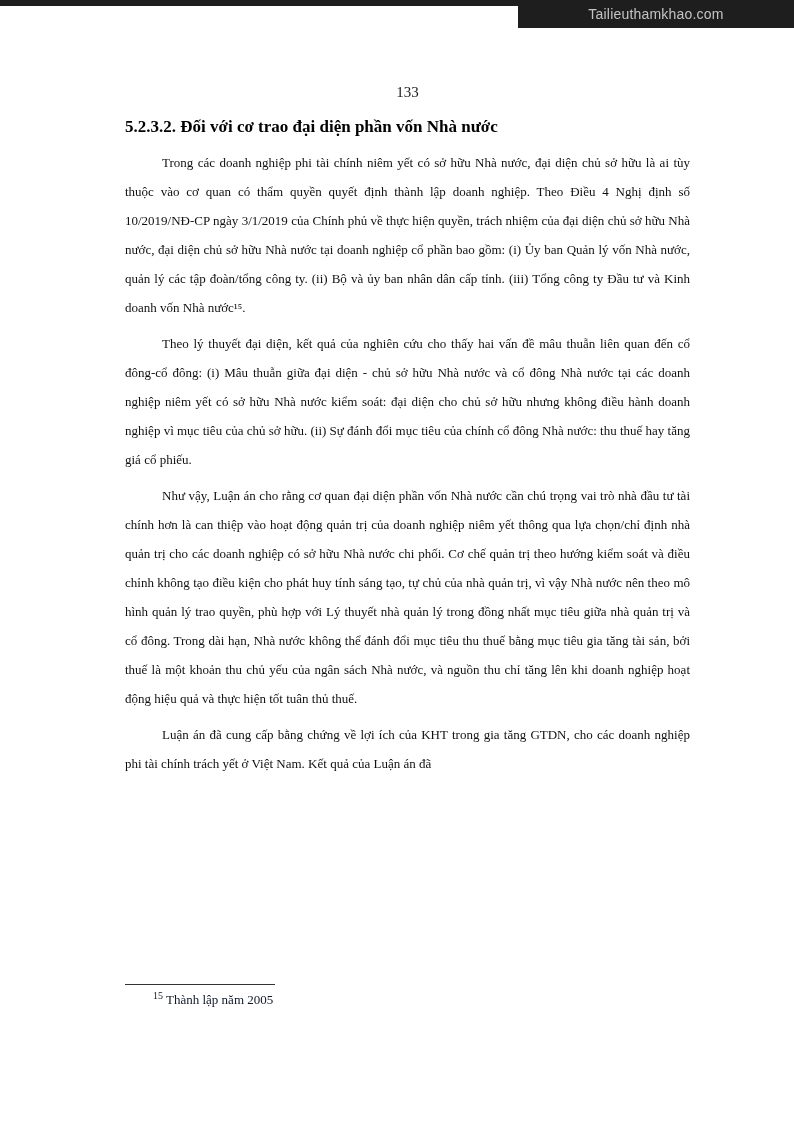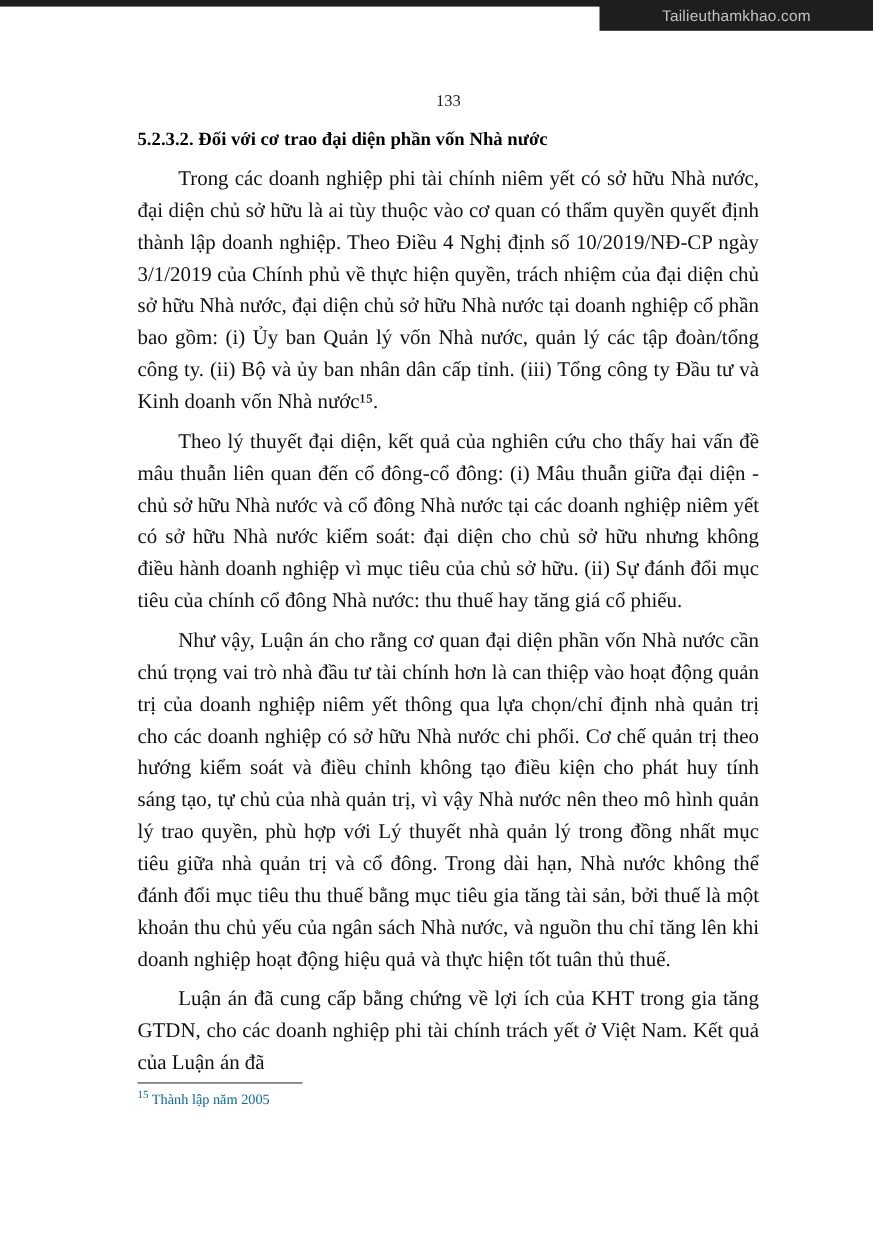--- a/index.html
+++ b/index.html
@@ -16,21 +16,21 @@
   .top-strip {
     position: absolute;
     top: 0; left: 0;
     width: 794px;
     height: 6px;
     background: #1e1e1e;
   }
   .watermark-bar {
     position: absolute;
     top: 0; right: 0;
-    width: 249px;
+    width: 276px;
     height: 28px;
     background: #1e1e1e;
     color: #c3c3c3;
     font-family: "Liberation Sans", sans-serif;
     font-size: 14px;
     display: flex;
     align-items: center;
     justify-content: center;
     letter-spacing: 0.2px;
   }
@@ -50,41 +50,42 @@
     font-size: 17px;
     font-weight: bold;
     margin-bottom: 11px;
     color: #000000;
   }
   .section-heading.second {
     margin-top: 4px;
     margin-bottom: 9px;
   }
   .para {
-    font-size: 19px;
+    font-size: 13px;
     line-height: 29px;
     text-align: justify;
     text-indent: 37px;
     margin-bottom: 7px;
     color: #101010;
   }
   .footnote-area {
     position: absolute;
     left: 125px;
     top: 984px;
     width: 565px;
   }
   .footnote-rule {
     width: 150px;
     border-top: 1px solid #333333;
     margin-bottom: 5px;
   }
   .footnote-text {
     font-size: 13px;
-    color: #0369a1;
+    color: #0f172a;
+    margin-left: 28px;
   }
   .footnote-text sup {
     font-size: 10px;
   }
 </style>
 </head>
 <body>
 
 <div class="top-strip"></div>
 

